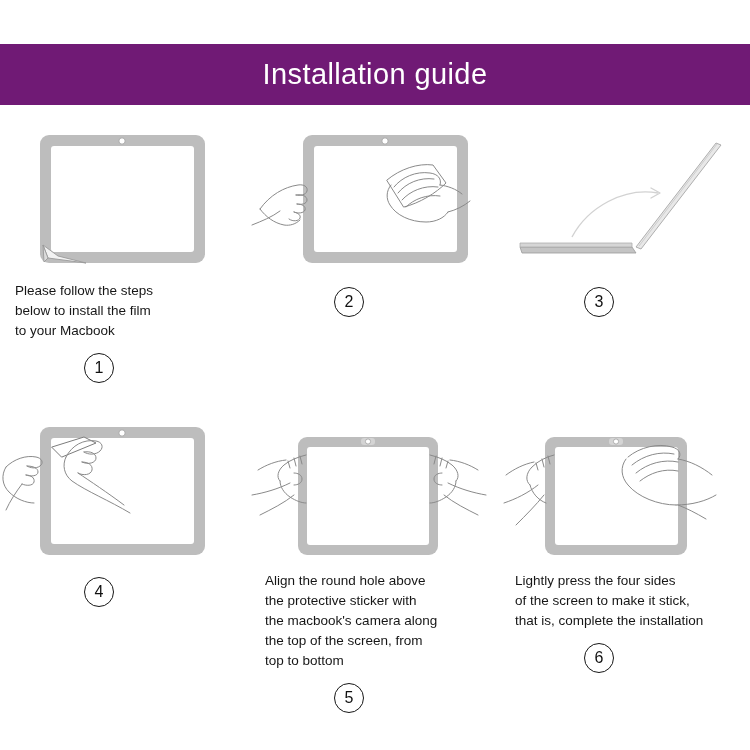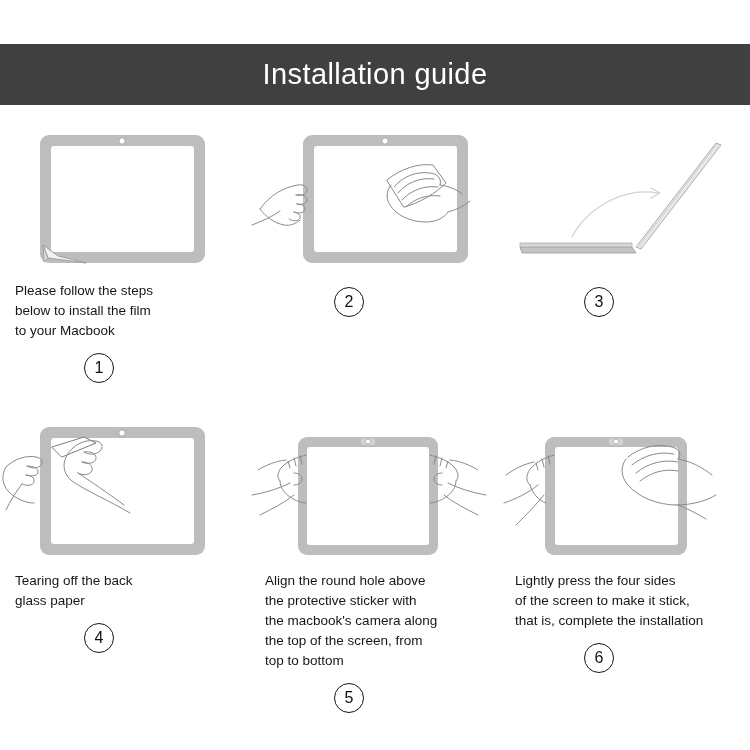--- a/index.html
+++ b/index.html
@@ -15,21 +15,21 @@
     position: relative;
   }
 
   
   #header-band {
     position: absolute;
     left: 0;
     top: 44px;
     width: 750px;
     height: 61px;
-    background: #404040;
+    background: #701a75;
     display: flex;
     align-items: center;
     justify-content: center;
   }
   #header-title {
     color: #ffffff;
     font-size: 29px;
     font-weight: 400;
     letter-spacing: 0.4px;
     line-height: 1;
@@ -189,22 +189,20 @@
           <path d="M78 58 C 90 66, 108 78, 124 90"></path>
 
           <path d="M6 52 C 14 44, 26 40, 36 42 C 42 43, 44 48, 40 51 C 36 54, 30 53, 27 51"></path>
           <path d="M27 51 C 33 51, 38 53, 38 57 C 38 61, 31 62, 26 60"></path>
           <path d="M26 60 C 31 60, 35 63, 34 67 C 33 71, 26 71, 22 69"></path>
           <path d="M6 52 C 1 60, 2 70, 9 77 C 16 84, 26 88, 34 88"></path>
           <path d="M22 69 C 16 77, 10 86, 6 95"></path>
         </g>
       </svg>
     </div>
-    <div class="step-caption">Tearing off the back
-glass paper</div>
     <div class="step-number-wrap">
       <div class="step-number">4</div>
     </div>
   </div>
 
   <div class="step-cell row2">
     <div class="illus-box">
       <svg width="250" height="150" viewBox="0 0 250 150">
         <rect x="48" y="22" width="140" height="118" rx="9" ry="9" fill="#bdbdbd"></rect>
         <rect x="57" y="32" width="122" height="98" rx="3" ry="3" fill="#ffffff"></rect>

